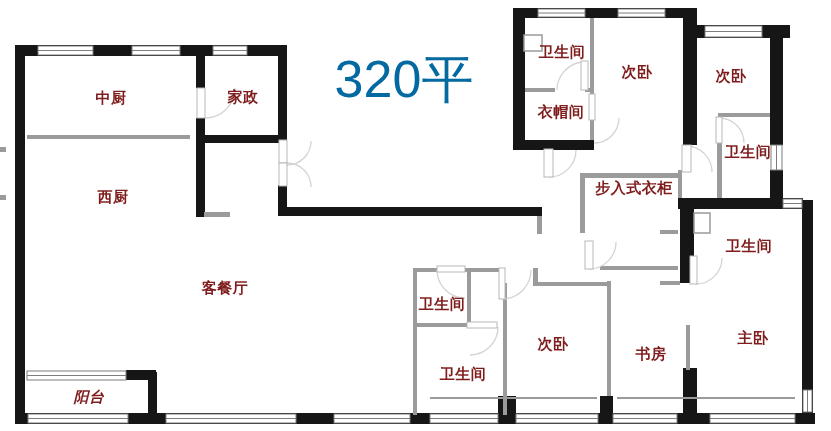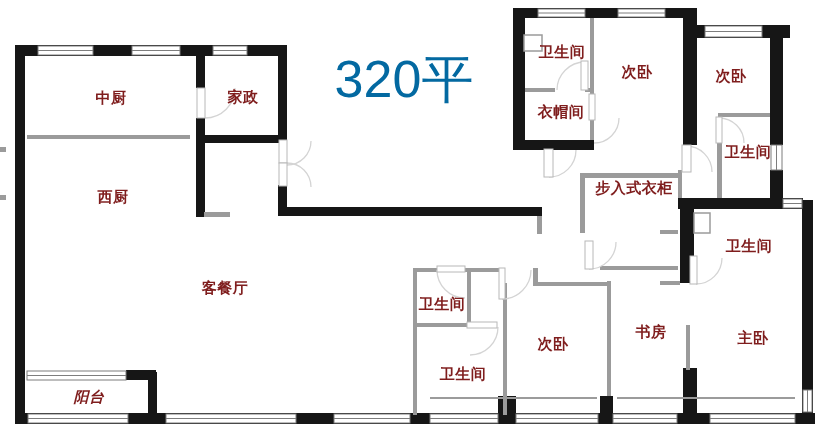--- a/index.html
+++ b/index.html
@@ -171,16 +171,16 @@
   <div class="room-label" style="left:562px;top:52px;">卫生间</div>
   <div class="room-label" style="left:637px;top:72px;">次卧</div>
   <div class="room-label" style="left:561px;top:112px;text-align:center;">衣帽间</div>
   <div class="room-label" style="left:731px;top:76px;">次卧</div>
   <div class="room-label" style="left:748px;top:152px;">卫生间</div>
   <div class="room-label" style="left:634px;top:188px;">步入式衣柜</div>
   <div class="room-label" style="left:749px;top:246px;">卫生间</div>
   <div class="room-label" style="left:442px;top:304px;">卫生间</div>
   <div class="room-label" style="left:463px;top:374px;">卫生间</div>
   <div class="room-label" style="left:553px;top:344px;">次卧</div>
-  <div class="room-label" style="left:651px;top:332px;font-family:Liberation Mono, monospace;">书房</div>
+  <div class="room-label" style="left:651px;top:354px;font-family:Liberation Mono, monospace;">书房</div>
   <div class="room-label" style="left:753px;top:338px;">主卧</div>
 
 </div>
 
 </body></html>

